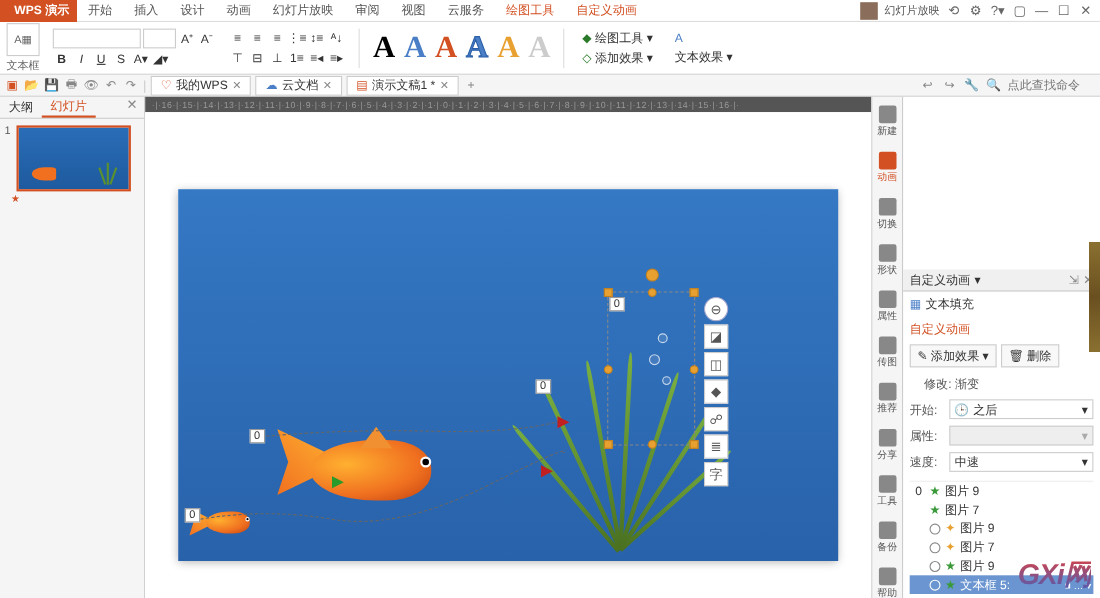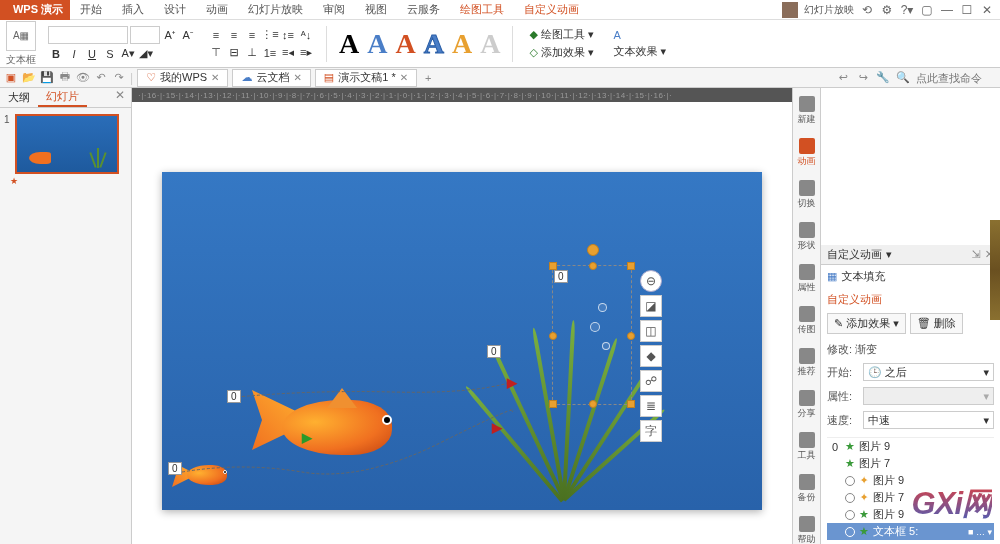--- a/index.html
+++ b/index.html
@@ -114,21 +114,21 @@
 .animlist { border-top: 1px solid #eee; margin-top: 2px; }
 .animitem { display: flex; align-items: center; gap: 4px; padding: 2px 2px; height: 17px; }
 .animitem.sel { background: #6a95d0; color: #fff; }
 .animidx { width: 12px; text-align: center; }
 .animclock { width: 10px; height: 10px; border: 1px solid #888; border-radius: 50%; position: relative; }
 .animicon { width: 10px; height: 10px; display:flex; align-items:center; justify-content:center; }
 .star-green { color: #3a9a3a; } .star-orange { color: #e8a030; }
 .animmore { margin-left: auto; font-size: 9px; }
 
 
-.watermark { position: absolute; right: 8px; bottom: 19px; font-size: 31px; font-weight: bold; background: linear-gradient(#e04040, #4060c0); -webkit-background-clip: text; color: transparent; font-style: italic; letter-spacing: -1px; }
+.watermark { position: absolute; right: 8px; bottom: 4px; font-size: 26px; font-weight: bold; background: linear-gradient(#e04040, #4060c0); -webkit-background-clip: text; color: transparent; font-style: italic; letter-spacing: -1px; }
 .watermark-side { position: absolute; right: 0; top: 220px; width: 10px; height: 100px; background: linear-gradient(#8a7030, #6a5020, #8a7030); }
 </style>
 </head>
 <body>
 
 <div class="titlebar">
   <div class="app-badge">
       <span>WPS 演示</span>
     </div>
   <div class="menutabs">
@@ -408,21 +408,21 @@
           <span>文本填充</span>
         </div>
       <div class="animsect">自定义动画</div>
       <div class="animrow">
         <div class="animbtn"><span>✎</span><span>添加效果</span>▾</div>
         <div class="animbtn">
             <span>🗑</span>
             <span>删除</span>
           </div>
       </div>
-      <div class="animsect" style="color:#555;">修改: 渐变</div>
+      <div class="animsect" style="color:#555;margin-left:13px;">修改: 渐变</div>
       <div class="animfield">
           <label>开始:</label>
           <div class="animsel">
             <span><span>🕒</span> <span>之后</span></span>
             <span>▾</span>
           </div>
         </div>
       <div class="animfield">
           <label>属性:</label>
           <div class="animsel dis">

